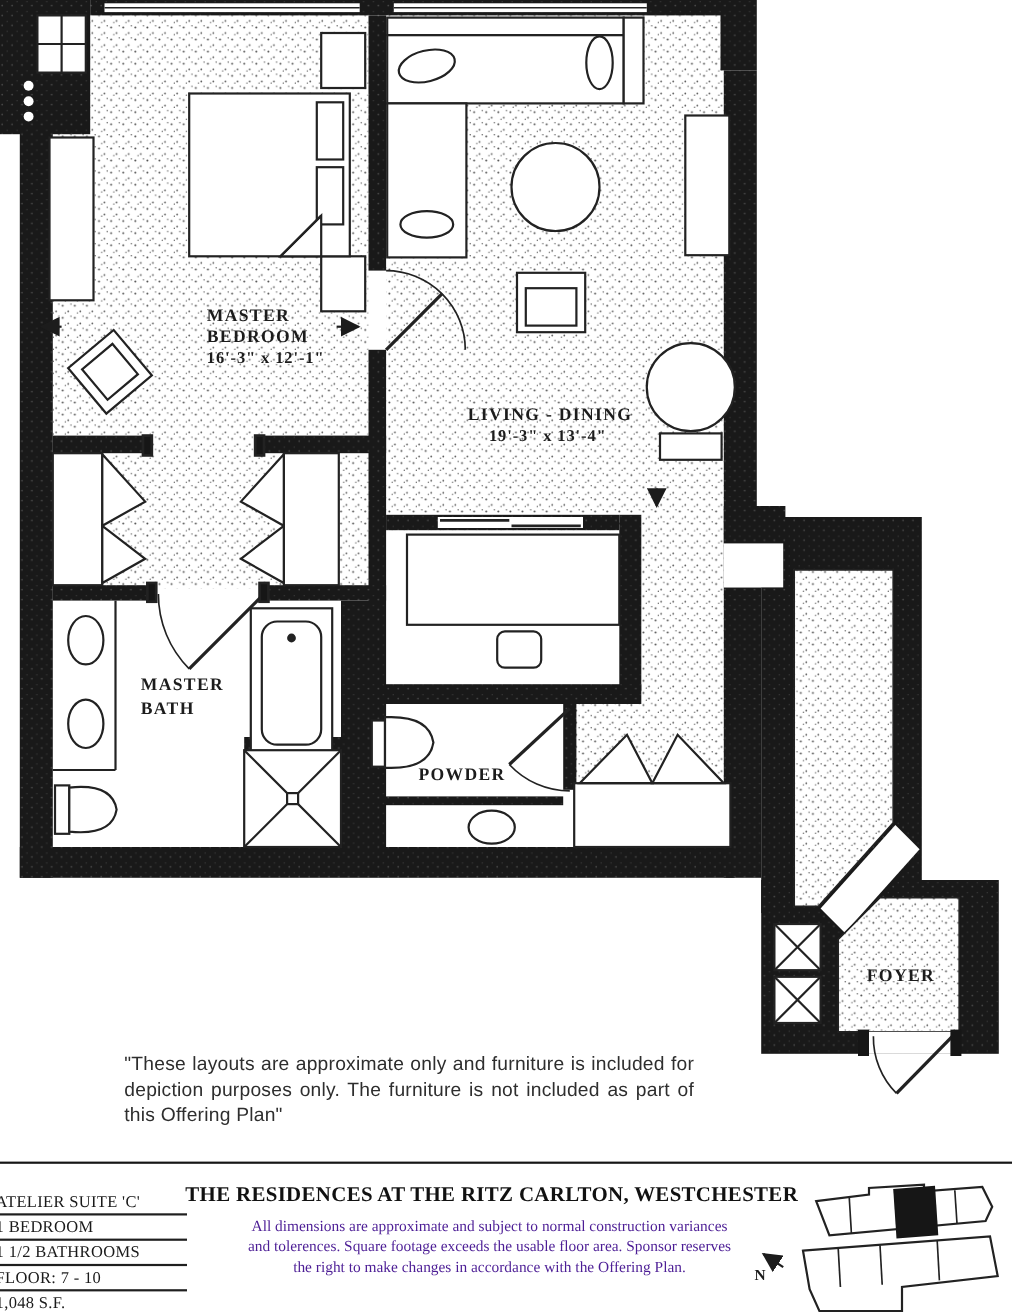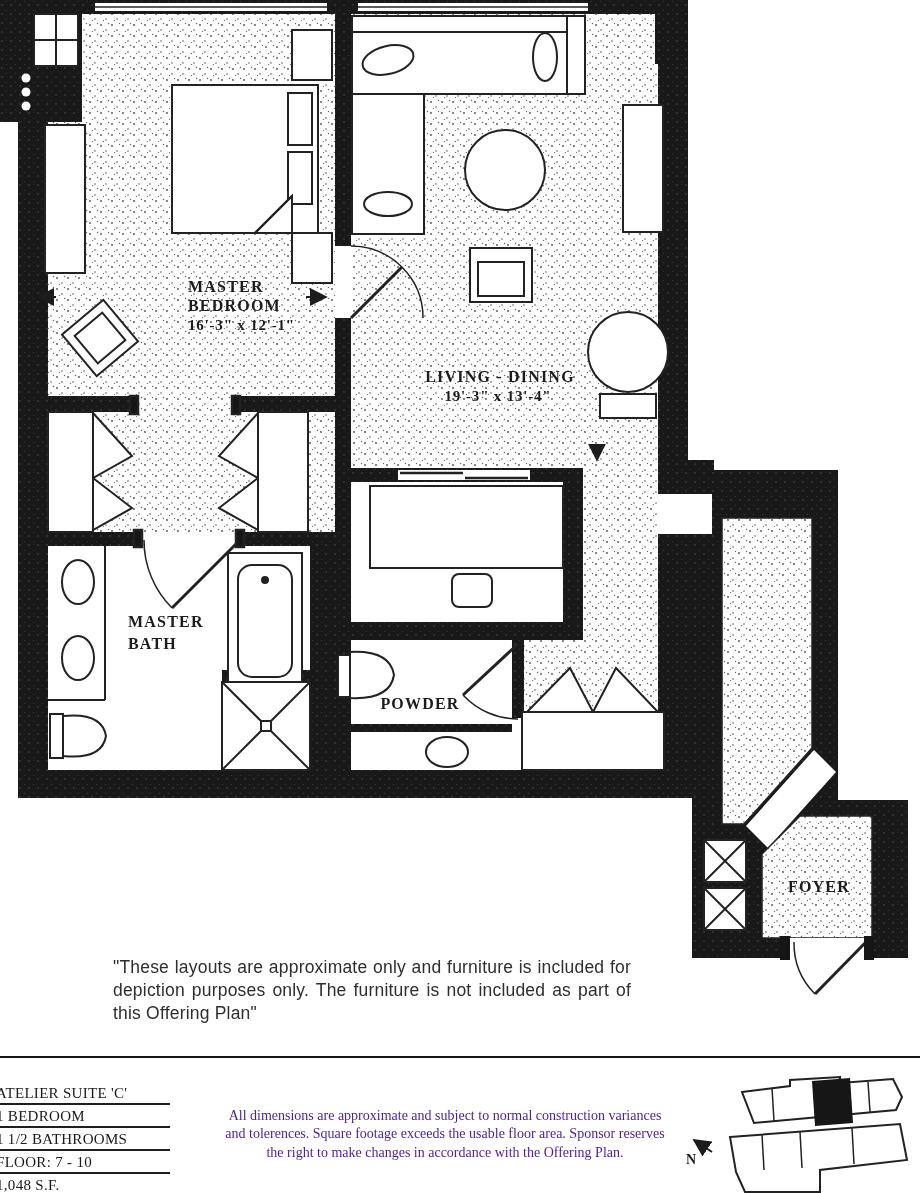--- a/index.html
+++ b/index.html
@@ -240,15 +240,16 @@
   <div class="rule"></div>
 
   <div class="unit-table">
     <div class="row">ATELIER SUITE 'C'</div>
     <div class="row">1 BEDROOM</div>
     <div class="row">1 1/2 BATHROOMS</div>
     <div class="row">FLOOR: 7 - 10</div>
     <div class="row">1,048 S.F.</div>
   </div>
 
+  <div class="footer-title">THE RESIDENCES AT THE RITZ CARLTON, WESTCHESTER</div>
   <div class="footer-legal">All dimensions are approximate and subject to normal construction variances and tolerences.  Square footage exceeds the usable floor area.  Sponsor reserves the right to make changes in accordance with the Offering Plan.</div>
 
 </div>
 
 </body></html>

